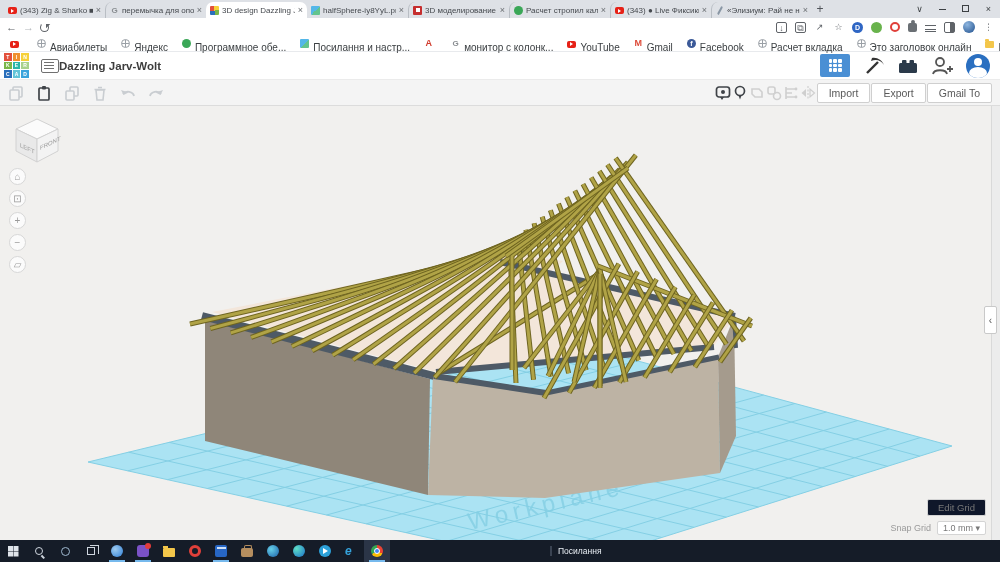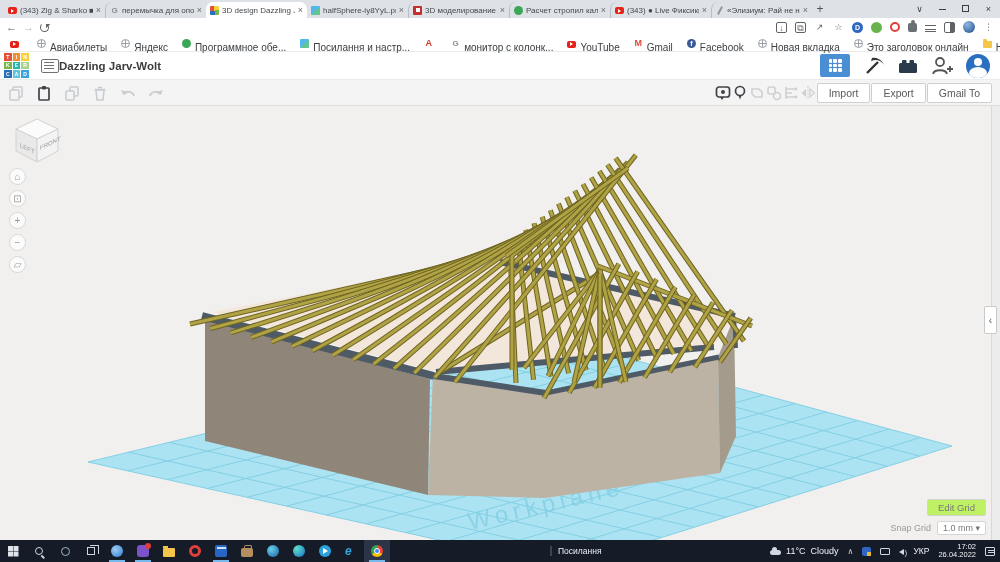--- a/index.html
+++ b/index.html
@@ -88,21 +88,21 @@
   .edbtn{font-size:10.5px;color:#5a5a5a;background:#fff;border:1px solid #cfcfcf;border-radius:2px;padding:3px 11px;cursor:pointer;}
 
   
   #canvas{height:434px;position:relative;background:#f1f0ee;}
   #scene{width:100%;height:100%;display:block;}
   #viewcube{position:absolute;left:10px;top:8px;cursor:pointer;}
   .navcol{position:absolute;left:9px;top:62px;display:flex;flex-direction:column;gap:5px;}
   .navbtn{width:17px;height:17px;border-radius:50%;background:#fbfbfb;border:1px solid #d7d7d7;color:#9a9a9a;font-size:10px;display:grid;place-items:center;cursor:pointer;}
   #rightstrip{position:absolute;right:0;top:0;bottom:0;width:9px;background:#ececec;border-left:1px solid #d9d9d9;}
   #panelchev{position:absolute;right:3px;top:200px;width:13px;height:28px;background:#fff;border:1px solid #c9c9c9;border-radius:2px;color:#555;font-size:10px;display:grid;place-items:center;cursor:pointer;}
-  #editgrid{position:absolute;right:14px;bottom:24px;background:#bef264;border:1px solid #d4d4d4;border-radius:2px;font-size:9.5px;color:#787878;padding:2px 10px;cursor:pointer;}
+  #editgrid{position:absolute;right:14px;bottom:24px;background:#0f172a;border:1px solid #d4d4d4;border-radius:2px;font-size:9.5px;color:#787878;padding:2px 10px;cursor:pointer;}
   #snaprow{position:absolute;right:14px;bottom:5px;display:flex;align-items:center;gap:6px;}
   #snaprow .sl{font-size:9px;color:#9a9a9a;}
   #snapval{background:#fff;border:1px solid #d4d4d4;border-radius:2px;font-size:9px;color:#787878;padding:1px 5px;cursor:pointer;}
 
   
   #taskbar{height:22px;background:#151c28;display:flex;align-items:center;position:relative;}
   .tb{width:26px;height:22px;display:grid;place-items:center;cursor:pointer;position:relative;}
   .tb.open::after{content:"";position:absolute;bottom:0;left:5px;right:5px;height:2px;background:#76b9ed;}
   .tb.activeapp{background:#2b3547;}
   .winlogo{width:4.5px;height:4.5px;background:#dfe4ea;box-shadow:5.5px 0 #dfe4ea,0 5.5px #dfe4ea,5.5px 5.5px #dfe4ea;margin:-5px 0 0 -5px;}
@@ -258,21 +258,21 @@
   <div class="bm">
       <span class="fav fav-gmail">M</span>
       <span class="lbl">Gmail</span>
     </div>
   <div class="bm">
       <span class="fav fav-fb">f</span>
       <span class="lbl">Facebook</span>
     </div>
   <div class="bm">
       <span class="fav fav-globe"></span>
-      <span class="lbl">Новая вкладка</span>
+      <span class="lbl">Расчет вкладка</span>
     </div>
   <div class="bm">
       <span class="fav fav-globe"></span>
       <span class="lbl">Это заголовок онлайн</span>
     </div>
   <div class="bm">
       <span class="fav fav-folder"></span>
       <span class="lbl">Новая папка</span>
     </div>
   <div class="bm">
@@ -608,30 +608,13 @@
   <div class="tb">
       <span class="app a-ie">e</span>
     </div>
   <div class="tb open activeapp">
       <span class="app a-chrome"></span>
     </div>
   <div id="linkslbl">
       <i></i>
       <span>Посилання</span>
     </div>
-  <div id="trayright">
-    <div id="weather">
-      <span class="cloudg"></span>
-      <span>11°C</span>
-      <span>Cloudy</span>
-    </div>
-    <span class="caret">∧</span>
-    <span class="trayic t-one"></span>
-    <span class="trayic t-mon"></span>
-    <span class="trayic t-spk"></span>
-    <span id="lang">УКР</span>
-    <div id="clock">
-      <div>17:02</div>
-      <div>26.04.2022</div>
-    </div>
-    <span class="trayic t-ac"></span>
-  </div>
 </div>
 
 </body></html>

